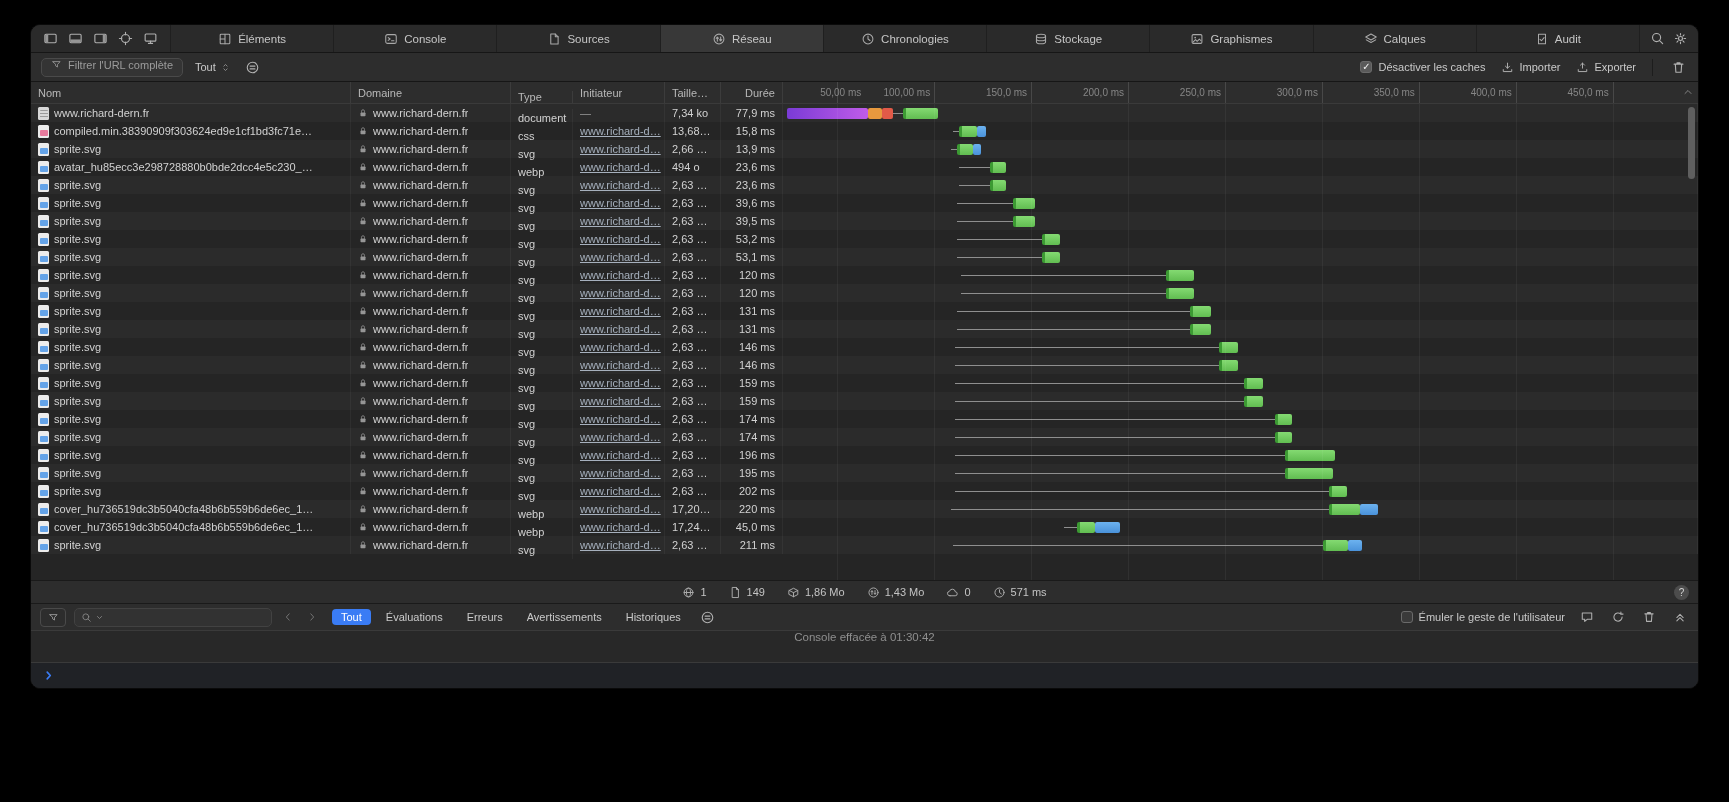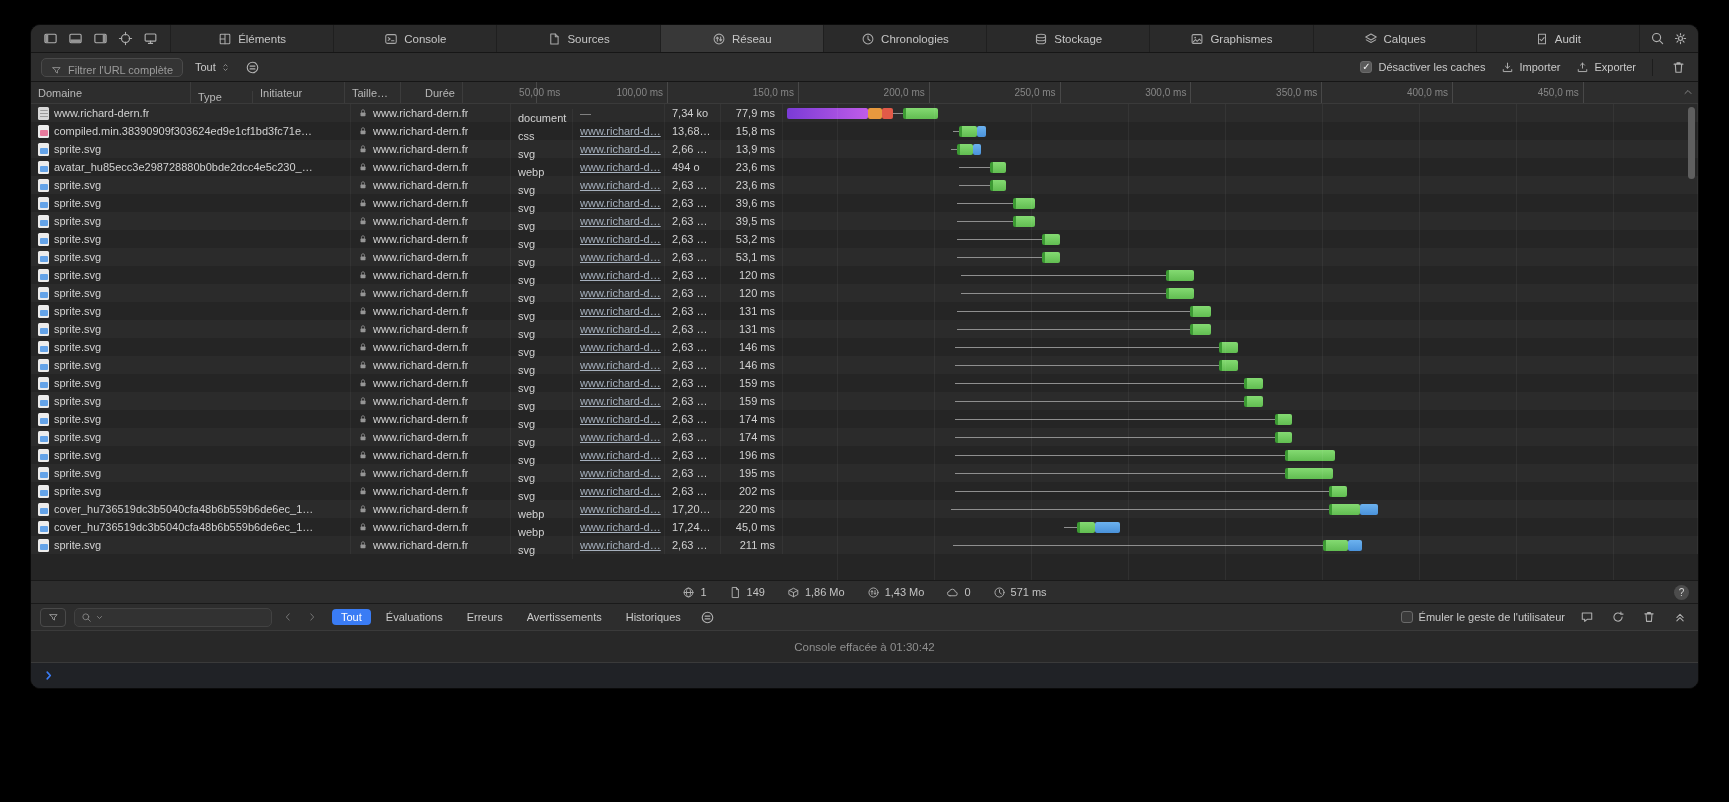--- a/index.html
+++ b/index.html
@@ -16,21 +16,21 @@
   .iconbtn{display:flex;align-items:center;justify-content:center;color:#b0b0b0;padding:0 2px;}
   .iconbtn svg{width:15px;height:15px;}
   .main-tabs{flex:1;display:flex;}
   .main-tab{flex:1;display:flex;align-items:center;justify-content:center;gap:6px;border-left:1px solid #1f1f1f;color:#c6c6c6;font-size:11.5px;cursor:default;}
   .main-tab.active{background:#383838;}
   .tab-icon{display:flex;color:#a9a9a9;}
   .tab-icon svg{width:14px;height:14px;}
   .tab-side{display:flex;align-items:center;gap:4px;border-left:1px solid #1f1f1f;padding:0 8px;}
   
   .nettoolbar{height:29px;background:#2d2d2d;border-bottom:1px solid #161616;display:flex;align-items:center;padding:0 10px;gap:12px;flex:0 0 auto;}
-  .filterfield{display:flex;align-items:flex-end;gap:6px;border:1px solid #4a4a4a;background:#343434;border-radius:5px;height:19px;padding:0 9px;color:#9c9c9c;font-size:11px;}
+  .filterfield{display:flex;align-items:flex-start;gap:6px;border:1px solid #4a4a4a;background:#343434;border-radius:5px;height:19px;padding:0 9px;color:#9c9c9c;font-size:11px;}
   .filterfield svg{width:11px;height:11px;}
   .dropdown{display:flex;align-items:center;gap:4px;color:#cacaca;font-size:11px;}
   .dropdown svg{width:11px;height:11px;color:#9a9a9a;}
   .right-tools{margin-left:auto;display:flex;align-items:center;gap:16px;}
   .checkrow{display:flex;align-items:center;gap:6px;color:#cacaca;font-size:11px;}
   .checkbox{width:12px;height:12px;border-radius:3px;background:#5a5a5a;border:1px solid #6a6a6a;color:#f0f0f0;font-size:10px;line-height:10px;display:flex;align-items:center;justify-content:center;}
   .checkbox.checked::after{content:"✓";}
   .checkbox.unchecked{background:#3a3a3a;}
   .toolbtn{display:flex;align-items:center;gap:5px;color:#cacaca;font-size:11px;}
   .toolbtn svg{width:13px;height:13px;color:#b0b0b0;}
@@ -89,21 +89,21 @@
   .filterbox svg{width:11px;height:11px;}
   .searchfield{width:198px;height:19px;border:1px solid #424242;background:#323232;border-radius:5px;display:flex;align-items:center;gap:2px;padding:0 6px;color:#8d8d8d;}
   .searchfield svg{width:11px;height:11px;}
   .navbtn{display:flex;color:#7b7b7b;padding:0 2px;}
   .navbtn svg{width:12px;height:12px;}
   .scope{display:flex;align-items:center;gap:6px;margin-left:4px;}
   .pill{padding:2px 9px;border-radius:4px;color:#cacaca;}
   .pill.active{background:#3a7cf5;color:#fff;}
   .console-right{margin-left:auto;display:flex;align-items:center;gap:13px;color:#b3b3b3;}
   .console-right svg{width:14px;height:14px;}
-  .consolemsg{height:32px;background:#282828;border-top:1px solid #3a3a3a;display:flex;align-items:center;justify-content:center;color:#8f8f8f;font-size:11.5px;flex:0 0 auto;}
+  .consolemsg{height:32px;background:#282828;border-top:1px solid #3a3a3a;display:flex;align-items:flex-start;justify-content:center;color:#8f8f8f;font-size:11.5px;flex:0 0 auto;}
   .promptrow{height:26px;background:#202226;border-top:1px solid #3a3a3a;display:flex;align-items:center;padding:0 11px;flex:0 0 auto;}
   .prompt-arrow{display:flex;color:#3a7cf5;}
   .prompt-arrow svg{width:13px;height:13px;stroke-width:2;}
 </style>
 </head>
 <body>
 
 <div class="window">
 
 
@@ -291,20 +291,23 @@
             <svg viewBox="0 0 16 16" width="14" height="14" fill="none" stroke="currentColor" stroke-width="1.2" stroke-linecap="round" stroke-linejoin="round">
               <path d="M3.3 4.4h9.4M6.4 4.4V3h3.2v1.4M4.6 4.4l.6 8.6h5.6l.6-8.6"></path>
             </svg>
           </span>
         </span>
     </div>
   </div>
 
   <div class="netpane">
     <div class="nethead">
+      <div class="hcell c-name">
+          <span>Nom</span>
+        </div>
       <div class="hcell c-domain">
           <span>Domaine</span>
         </div>
       <div class="hcell c-type">
           <span>Type</span>
         </div>
       <div class="hcell c-init">
           <span>Initiateur</span>
         </div>
       <div class="hcell c-size">

